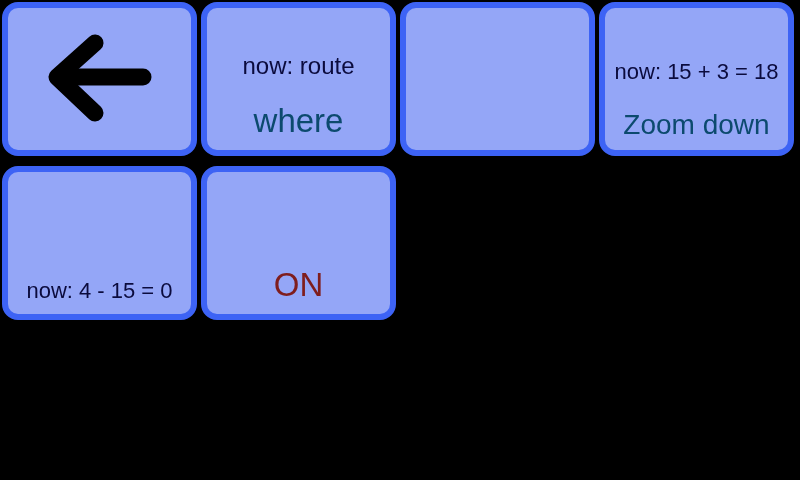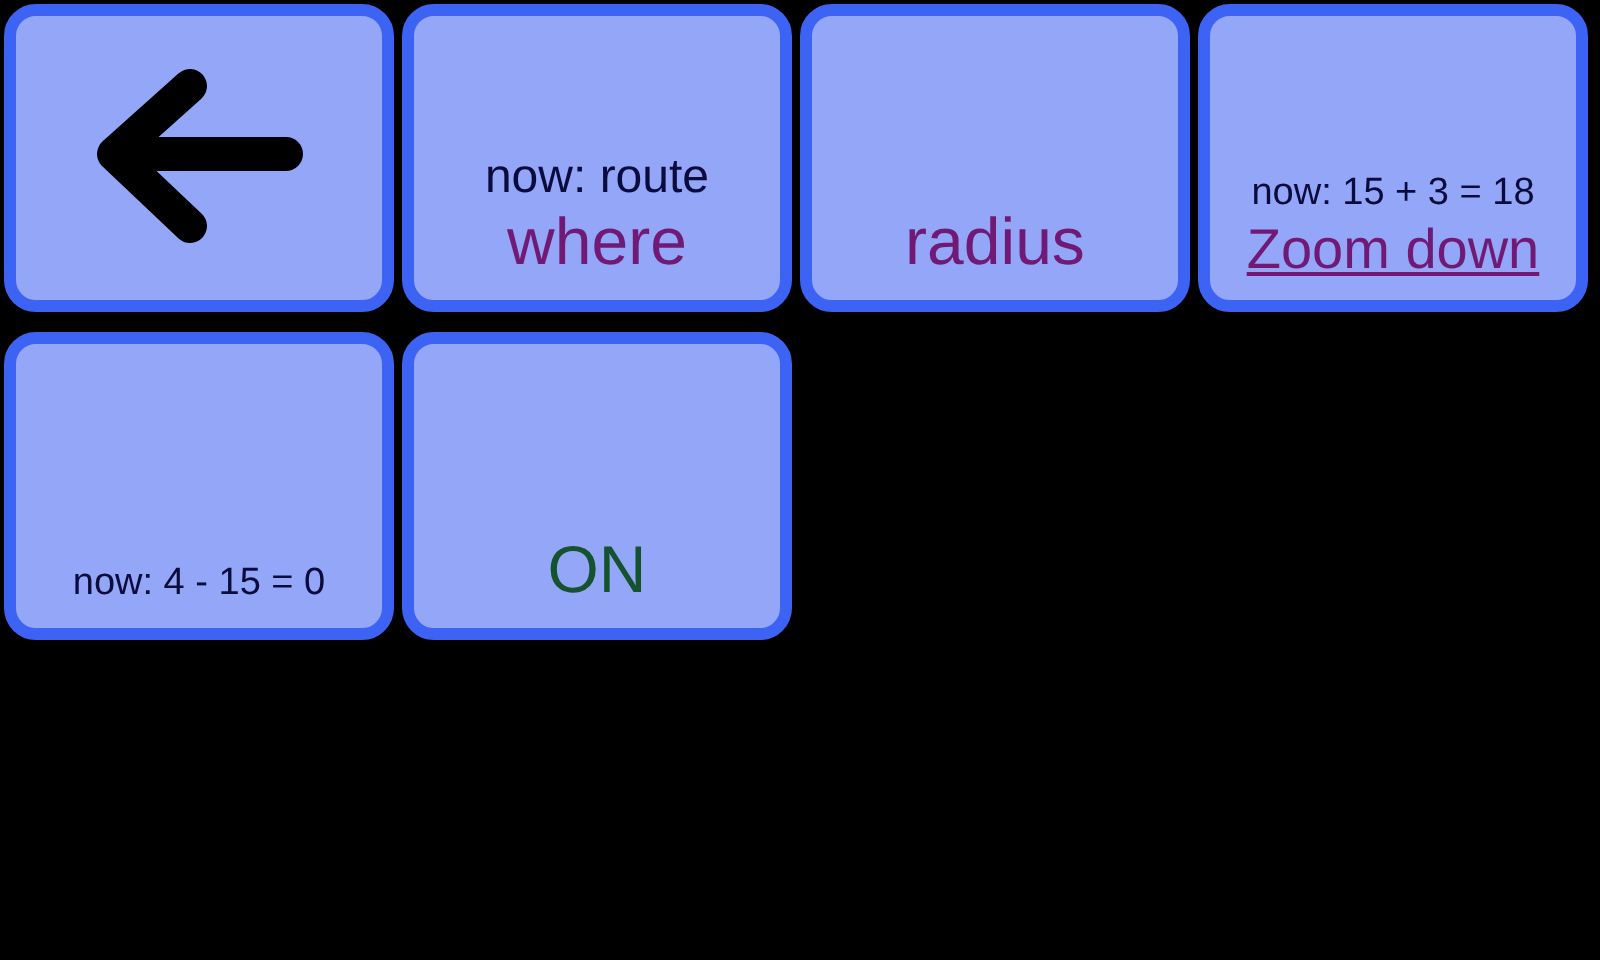--- a/index.html
+++ b/index.html
@@ -42,50 +42,50 @@
     border-radius: 16px;
     display: flex;
     flex-direction: column;
     align-items: center;
     justify-content: flex-end;
     padding: 0 4px 10px 4px;
     color: #0b0b3d;
     overflow: hidden;
     text-align: center;
     line-height: 1.0;
+    gap: 23px;
   }
 
   .btn-line-small {
     font-size: 24px;
     line-height: 1.18;
     color: #0b0b3d;
     white-space: nowrap;
     display: block;
   }
 
   .btn-line-small.tiny {
-    font-size: 19px;
+    font-size: 22px;
     line-height: 1.2;
   }
 
   .btn-line-big {
     font-size: 33px;
     line-height: 1.12;
-    color: #701a75;
+    color: #0c4a6e;
     white-space: nowrap;
     display: block;
   }
 
   .btn-line-big.med {
     font-size: 28px;
-    text-decoration: underline;
   }
 
   .btn-line-big.green {
-    color: #14532d;
+    color: #7f1d1d;
   }
 
   
   .btn-icon {
     justify-content: center;
     padding-bottom: 0;
   }
   .arrow-wrap {
     width: 118px;
     height: 96px;
@@ -114,21 +114,20 @@
         </svg>
       </span>
     </div>
 
     <div class="btn">
       <span class="btn-line-small">now: route</span>
       <span class="btn-line-big">where</span>
     </div>
 
     <div class="btn">
-      <span class="btn-line-big">radius</span>
     </div>
 
     <div class="btn">
       <span class="btn-line-small tiny">now: 15 + 3 = 18</span>
       <span class="btn-line-big med">Zoom down</span>
     </div>
 
     <div class="btn">
       <span class="btn-line-small tiny">now: 4 - 15 = 0</span>
     </div>

